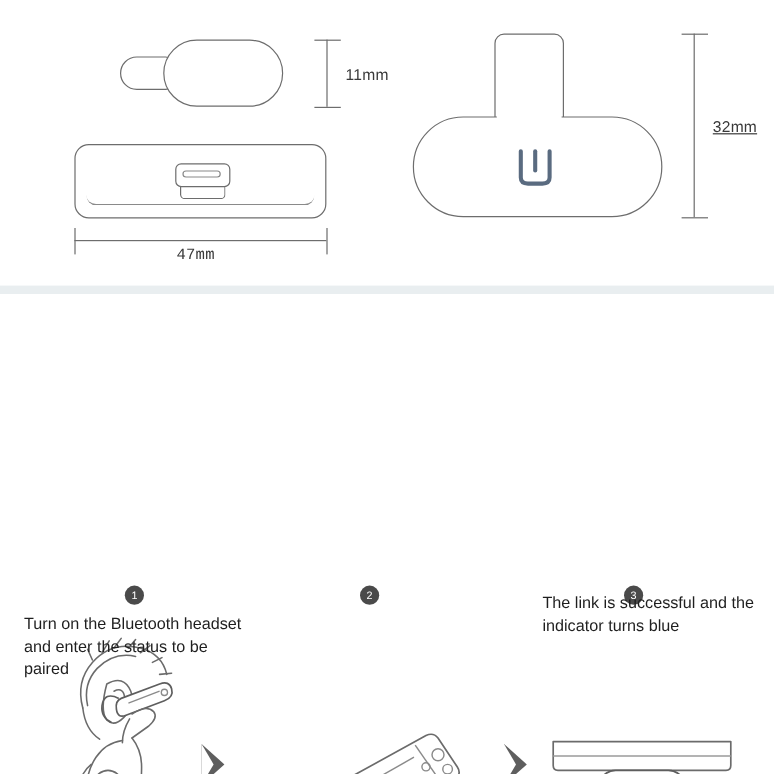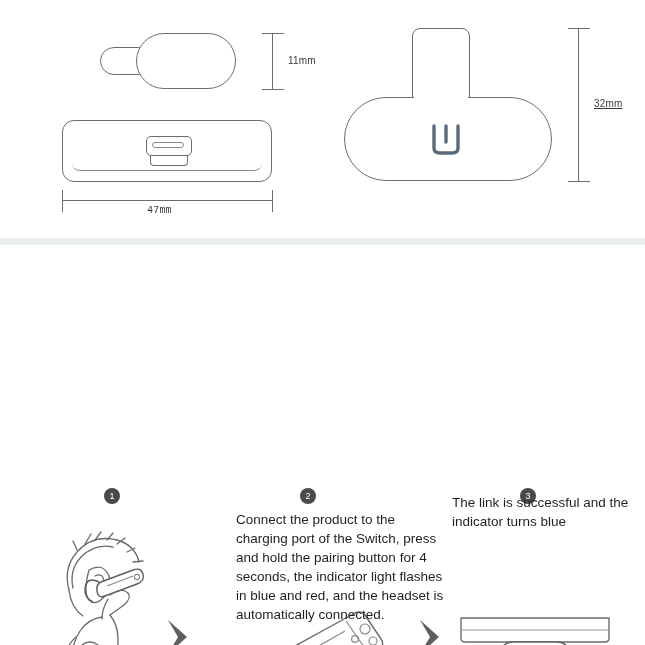--- a/index.html
+++ b/index.html
@@ -25,21 +25,21 @@
 
   .line {
     position: absolute;
     background: #6d6d6d;
   }
   .hline { height: 1px; }
   .vline { width: 1px; }
 
   .dim-label {
     position: absolute;
-    font-size: 10px;
+    font-size: 13px;
     color: #3a3a3a;
     letter-spacing: .2px;
     white-space: nowrap;
   }
 
   
   .earbud-tip {
     position: absolute;
     left: 100px; top: 47px;
     width: 44px; height: 28px;
@@ -366,15 +366,15 @@
         <path d="M72 39 L72 49 Q72 53 77 53 L83 53 Q88 53 88 49 L88 39"></path>
         <line x1="80" y1="39" x2="80" y2="46"></line>
       </g>
     </svg>
   </div>
 
   <div class="step-badge" style="left:104px; top:243px;">1</div>
   <div class="step-badge" style="left:300px; top:243px;">2</div>
   <div class="step-badge" style="left:520px; top:243px;">3</div>
 
-  <div class="step-text" style="left:236px; top:265px; width:212px;">Connect the product to the charging port of the Switch, press and hold the pairing button for 4 seconds, the indicator light flashes in blue and red, and the headset is automatically connected.</div>
+  <div class="step-text" style="left:20px; top:265px; width:190px;">Turn on the Bluetooth headset and enter the status to be paired</div>
   <div class="step-text" style="left:452px; top:248px; width:180px;">The link is successful and the indicator turns blue</div>
 </div>
 
 </body></html>

